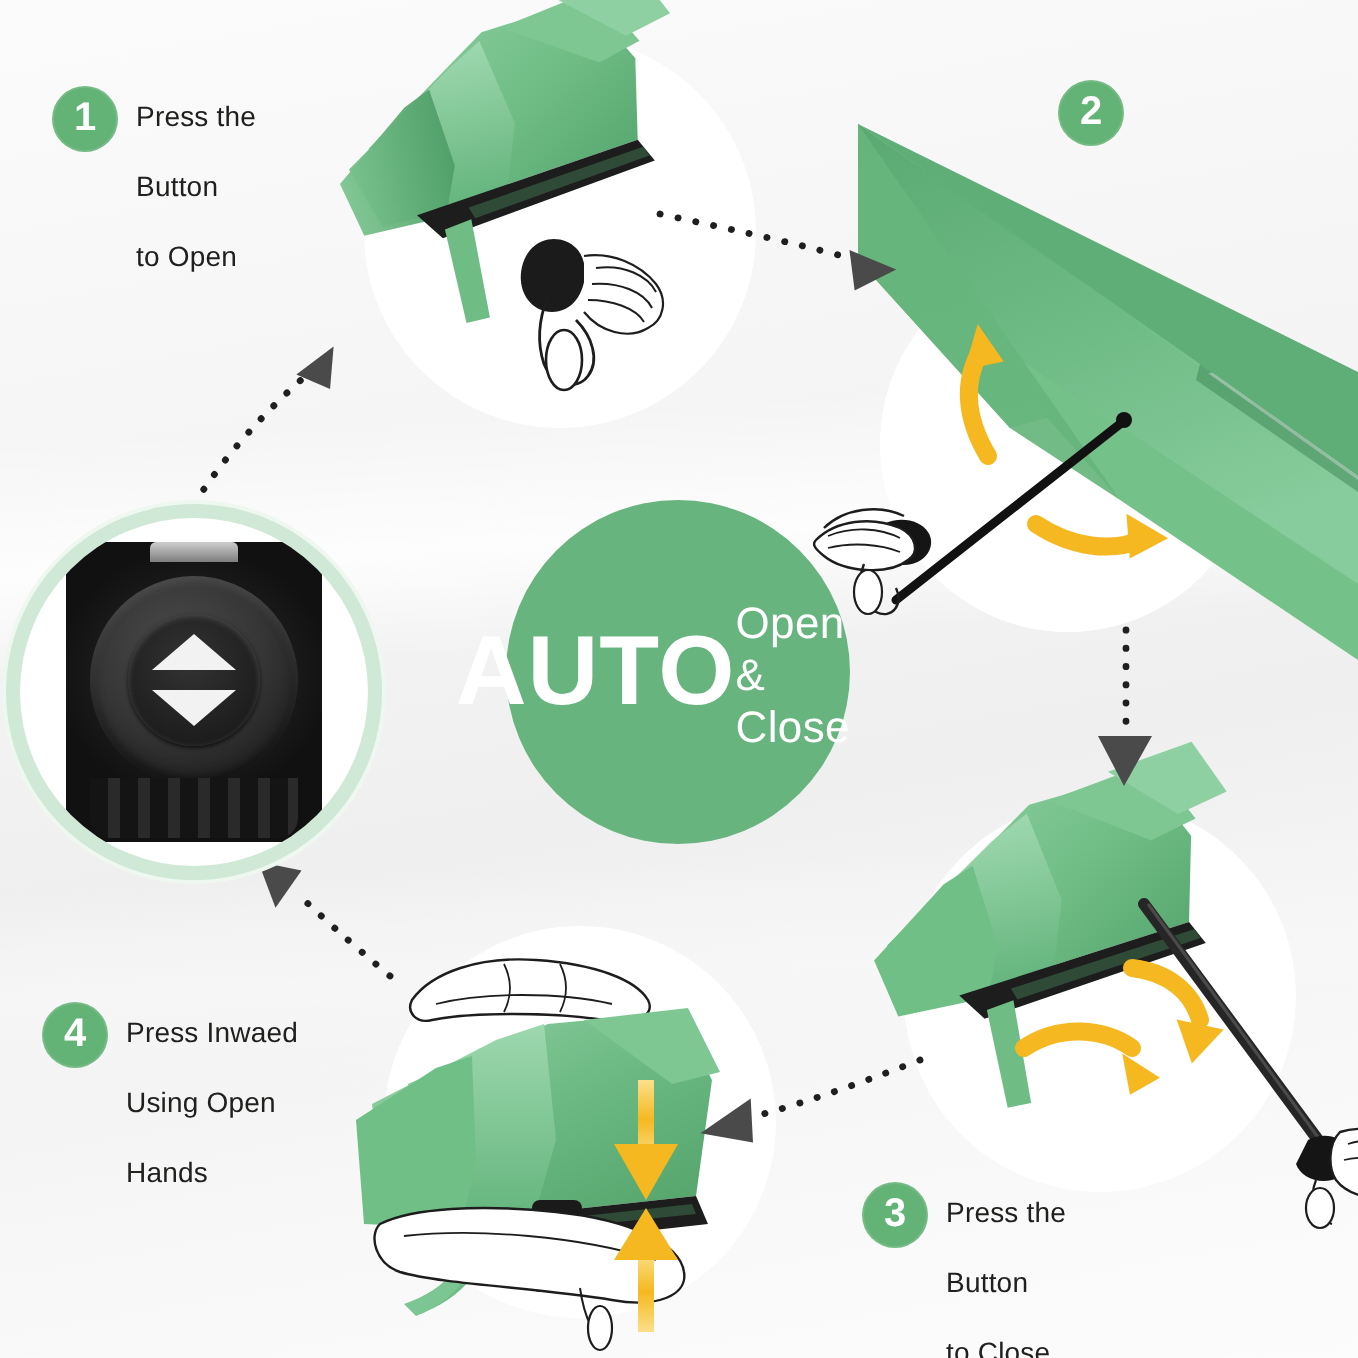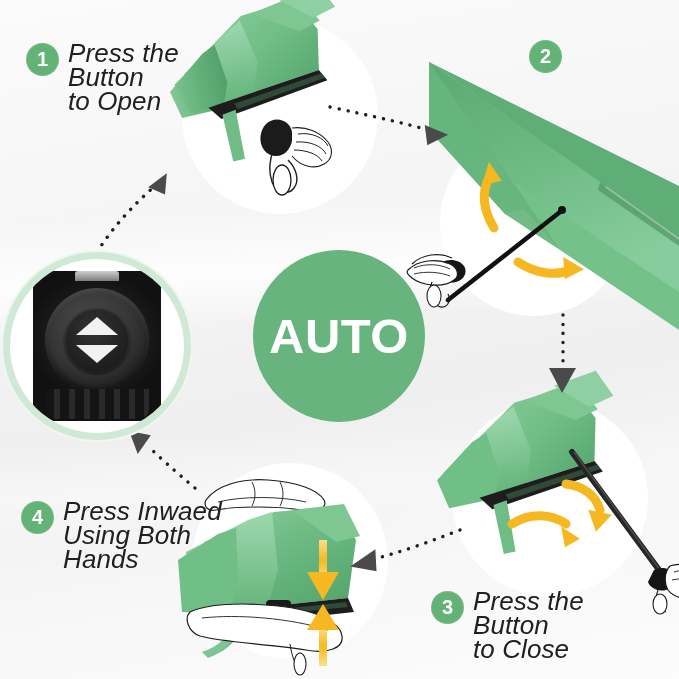--- a/index.html
+++ b/index.html
@@ -51,45 +51,44 @@
     color: #ffffff;
     font-size: 20px;
     font-weight: bold;
     line-height: 33px;
     text-align: center;
     margin-top: 2px;
     box-shadow: inset 0 0 0 1px rgba(255,255,255,.12);
   }
   .step-text {
     color: #20201f;
-    font-size: 26px;
-    line-height: 24px;
+    font-size: 14px;
+    line-height: 35px;
     white-space: pre-line;
     letter-spacing: .1px;
-    font-style: italic;
   }
 
   #step-1 { left: 26px;  top: 41px; }
   #step-2 { left: 529px; top: 38px; }
   #step-3 { left: 431px; top: 589px; }
   #step-4 { left: 21px;  top: 499px; }
 
   
   #auto-circle {
     position: absolute;
     left: 253px;
     top: 250px;
     width: 172px;
     height: 172px;
     border-radius: 50%;
     background: #68b47f;
     display: flex;
-    flex-direction: column;
+    flex-direction: row;
     align-items: center;
-    justify-content: center;
+    justify-content: flex-end;
     color: #ffffff;
   }
   #auto-title {
     font-size: 49px;
     font-weight: bold;
     line-height: 50px;
     letter-spacing: 0.5px;
   }
   #auto-sub {
     font-size: 22px;
@@ -435,20 +434,21 @@
           <div class="btn-arrow" id="btn-arrow-up"></div>
           <div class="btn-arrow" id="btn-arrow-down"></div>
         </div>
       </div>
       <div id="button-grip"></div>
     </div>
   </div>
 
   <div id="auto-circle">
     <div id="auto-title">AUTO</div>
+    <div id="auto-sub">Open &amp; Close</div>
   </div>
 
   <div class="step" id="step-1">
     <div class="badge">1</div>
     <div class="step-text">Press the
 Button
 to Open</div>
   </div>
 
   <div class="step" id="step-2">
@@ -458,17 +458,17 @@
   <div class="step" id="step-3">
     <div class="badge">3</div>
     <div class="step-text">Press the
 Button
 to Close</div>
   </div>
 
   <div class="step" id="step-4">
     <div class="badge">4</div>
     <div class="step-text">Press Inwaed
-Using Both
+Using Open
 Hands</div>
   </div>
 
 </div>
 
 </body></html>

